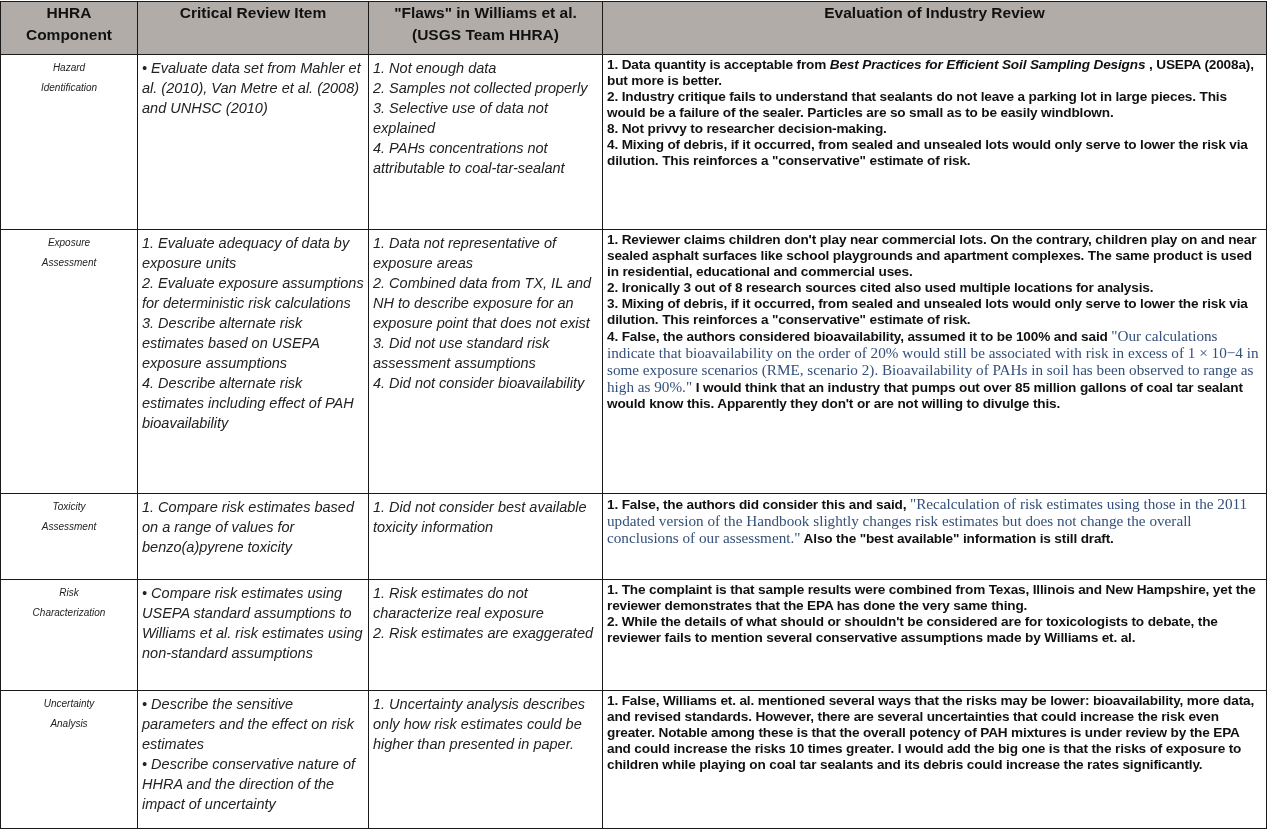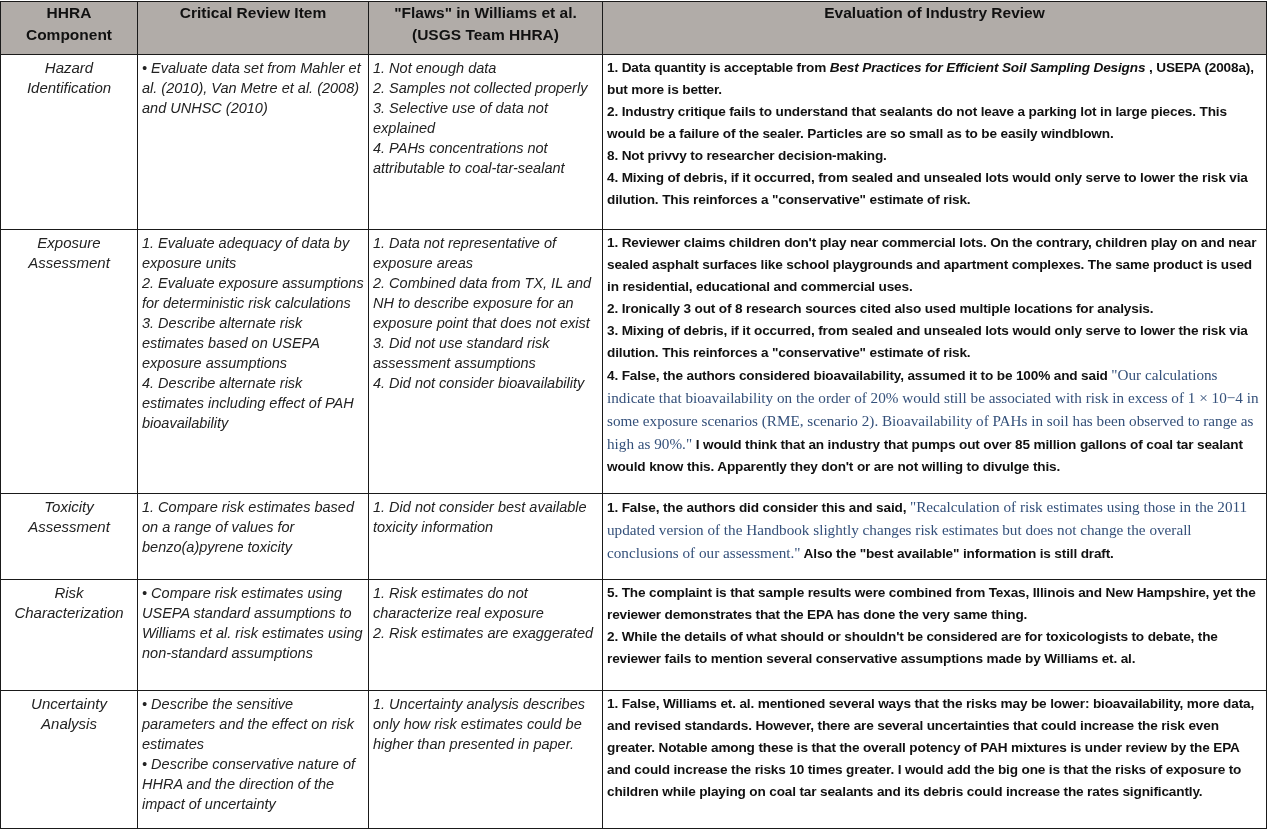--- a/index.html
+++ b/index.html
@@ -29,42 +29,42 @@
     line-height: 22px;
     vertical-align: bottom;
     text-align: center;
     height: 52px;
     padding-bottom: 2px;
   }
   thead th span { display: block; }
   .comp {
     font-family: "Liberation Sans", sans-serif;
     font-style: italic;
-    font-size: 15px;
+    font-size: 10px;
     line-height: 20px;
     color: #222;
     text-align: center;
     padding-top: 3px !important;
   }
   .comp span { display: block; }
   .item, .flaw {
     font-family: "Liberation Sans", sans-serif;
     font-style: italic;
     font-size: 14.5px;
     line-height: 20px;
     color: #222;
     padding: 3px 4px 0 4px !important;
     border-radius: 17px;
   }
   .item span, .flaw span { display: block; }
   .eval {
     font-family: "Liberation Sans", sans-serif;
     font-weight: bold;
     font-size: 13.6px;
-    line-height: 22px;
+    line-height: 16px;
     color: #111;
     padding: 2px 4px 0 4px !important;
     letter-spacing: -0.15px;
   }
   .eval p { margin: 0; }
   .eval .it { font-style: italic; }
   .eval .quote {
     font-family: "Liberation Serif", serif;
     font-weight: normal;
     color: #34507a;
@@ -176,21 +176,21 @@
         <span>Characterization</span>
       </td>
       <td class="item">
         <span>• Compare risk estimates using USEPA standard assumptions to Williams et al. risk estimates using non-standard assumptions</span>
       </td>
       <td class="flaw">
         <span>1. Risk estimates do not characterize real exposure</span>
         <span>2. Risk estimates are exaggerated</span>
       </td>
       <td class="eval">
-        <p>5. The complaint is that sample results were combined from Texas, Illinois and New Hampshire, yet the reviewer demonstrates that the EPA has done the very same thing.</p>
+        <p>1. The complaint is that sample results were combined from Texas, Illinois and New Hampshire, yet the reviewer demonstrates that the EPA has done the very same thing.</p>
         <p>2. While the details of what should or shouldn't be considered are for toxicologists to debate, the reviewer fails to mention several conservative assumptions made by Williams et. al.</p>
       </td>
     </tr>
 
     <tr class="r5">
       <td class="comp">
         <span>Uncertainty</span>
         <span>Analysis</span>
       </td>
       <td class="item">

